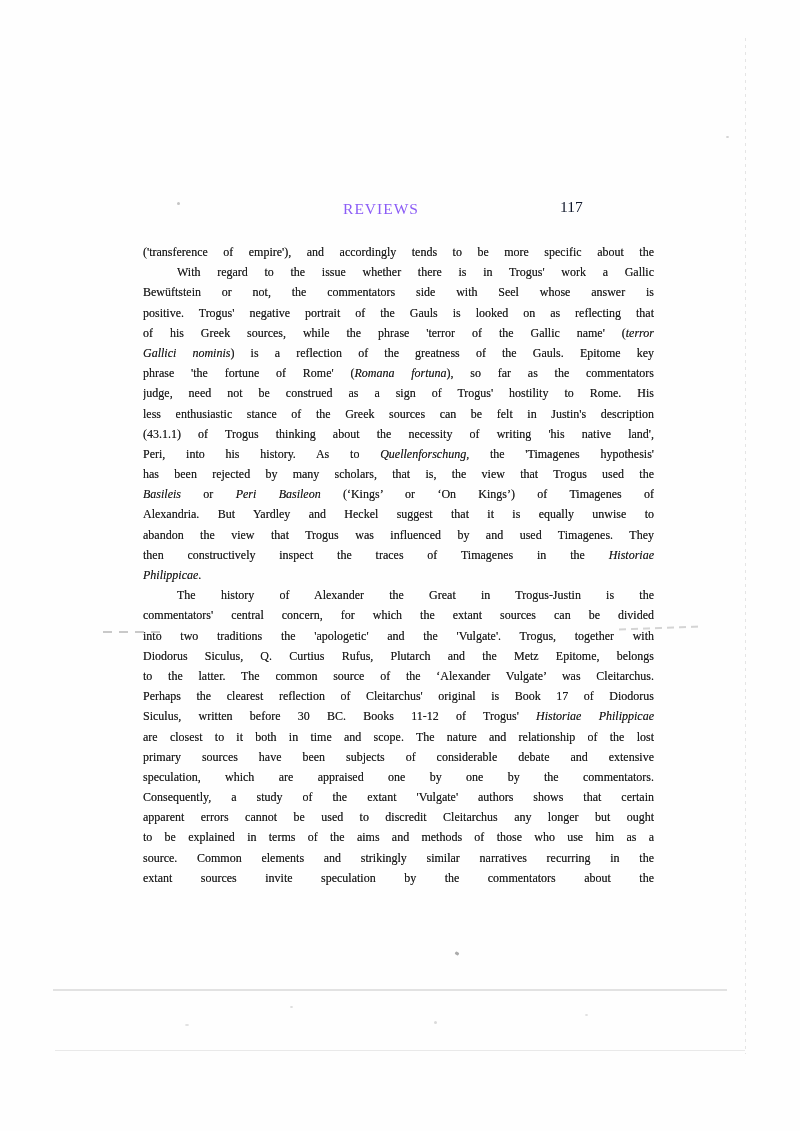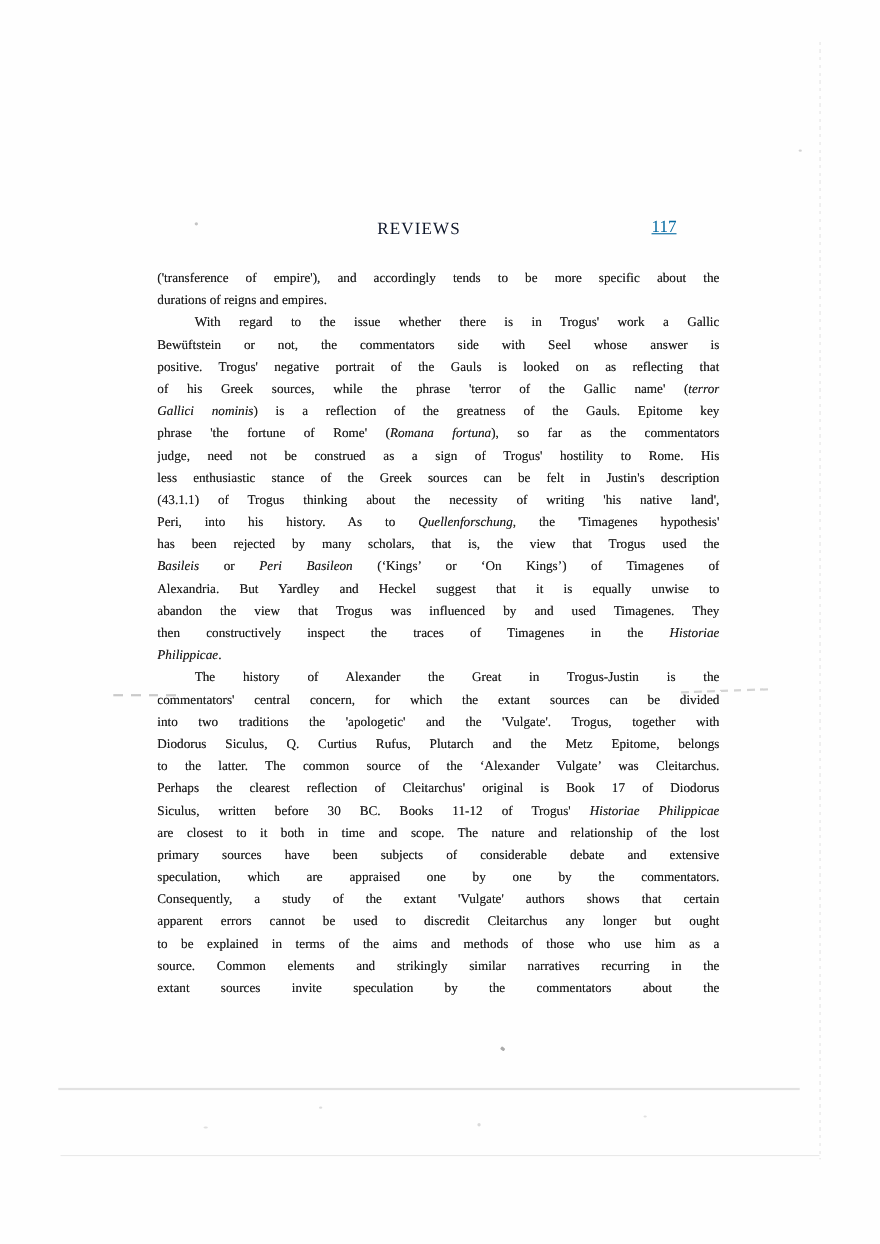--- a/index.html
+++ b/index.html
@@ -18,31 +18,29 @@
   }
   
   #header-title {
     position: absolute;
     top: 200px;
     left: 143px;
     width: 476px;
     text-align: center;
     font-size: 15.5px;
     letter-spacing: 1px;
-    color: #0f172a;
+    color: #8b5cf6;
   }
   #page-number {
     position: absolute;
     top: 198px;
     left: 560px;
     width: 55px;
-    text-align: right;
     font-size: 15.5px;
-    color: #0369a1;
-    text-decoration: underline;
+    color: #0f172a;
   }
   
   #text-block {
     position: absolute;
     top: 242px;
     left: 143px;
     width: 511px;
     font-size: 12px;
     line-height: 20.2px;
     text-shadow: 0 0 0.45px rgba(10,10,10,0.6);
@@ -97,21 +95,20 @@
 <body>
 
 <div id="page">
 
   <div id="header-title">REVIEWS</div>
 
   <div id="page-number">117</div>
 
   <div id="text-block">
       <div class="line"><span>('transference of empire'), and accordingly tends to be more specific about the</span></div>
-      <div class="line end"><span>durations of reigns and empires.</span></div>
       <div class="line indent"><span>With regard to the issue whether there is in Trogus' work a Gallic</span></div>
       <div class="line"><span>Bewüftstein or not, the commentators side with Seel whose answer is</span></div>
       <div class="line"><span>positive. Trogus' negative portrait of the Gauls is looked on as reflecting that</span></div>
       <div class="line"><span>of his Greek sources, while the phrase 'terror of the Gallic name' (</span><span class="it">terror</span></div>
       <div class="line"><span class="it">Gallici nominis</span><span>) is a reflection of the greatness of the Gauls. Epitome key</span></div>
       <div class="line"><span>phrase 'the fortune of Rome' (</span><span class="it">Romana fortuna</span><span>), so far as the commentators</span></div>
       <div class="line"><span>judge, need not be construed as a sign of Trogus' hostility to Rome. His</span></div>
       <div class="line"><span>less enthusiastic stance of the Greek sources can be felt in Justin's description</span></div>
       <div class="line"><span>(43.1.1) of Trogus thinking about the necessity of writing 'his native land',</span></div>
       <div class="line"><span>Peri, into his history. As to </span><span class="it">Quellenforschung</span><span>, the 'Timagenes hypothesis'</span></div>

